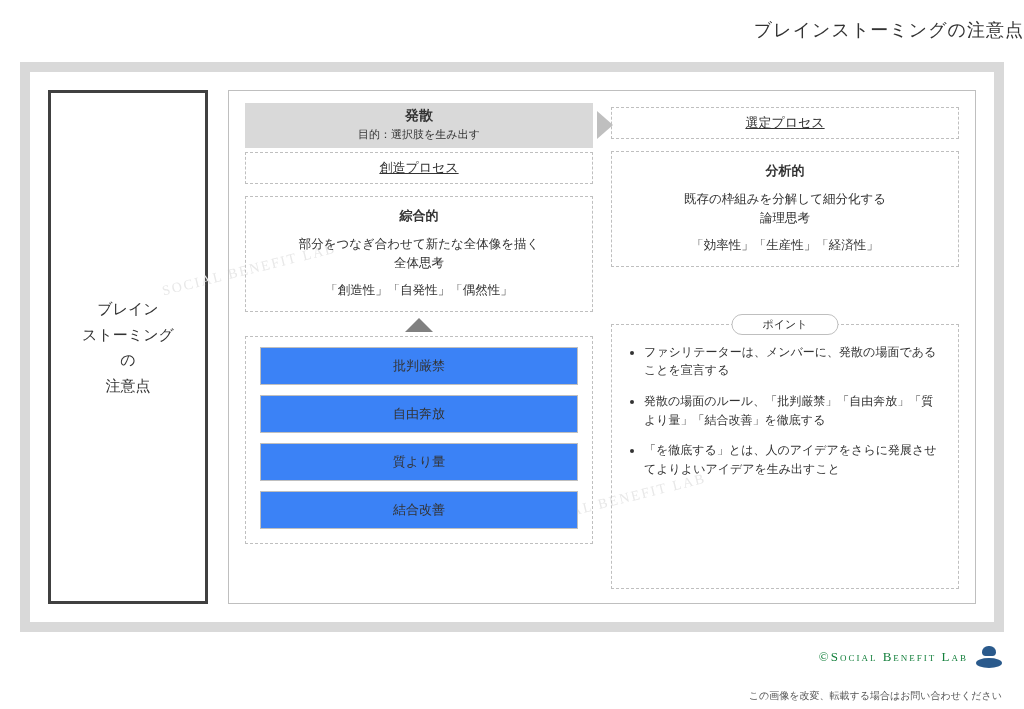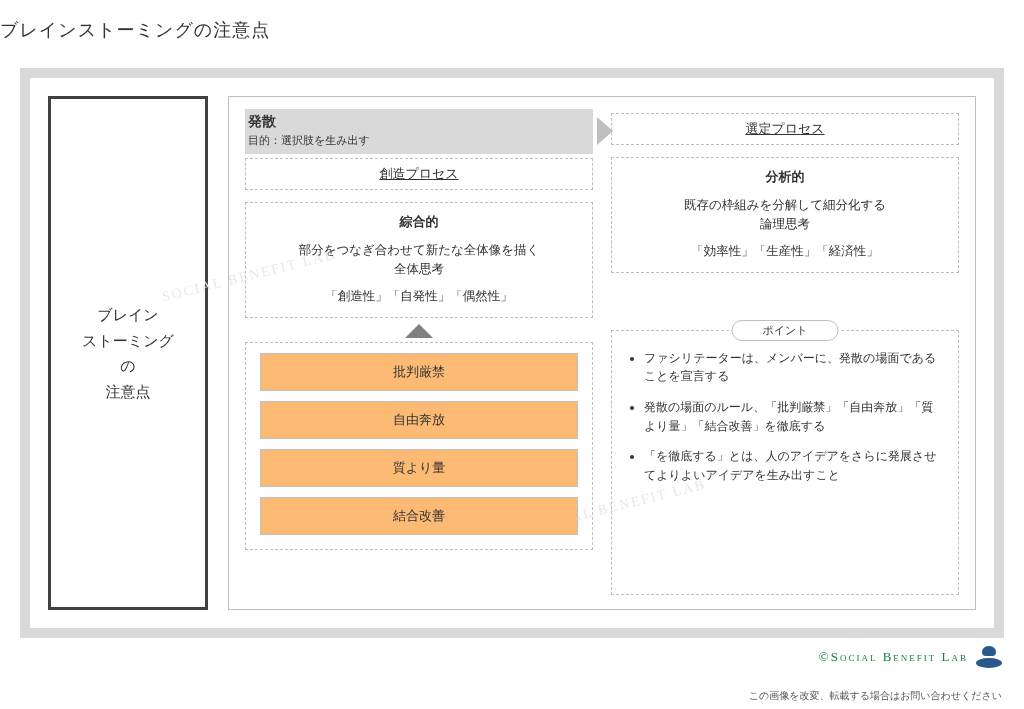--- a/index.html
+++ b/index.html
@@ -6,24 +6,24 @@
   body {
     font-family: "Hiragino Sans", "Yu Gothic", "Meiryo", sans-serif;
     background: #fff;
     width: 1024px;
     height: 709px;
     overflow: hidden;
     color: #333;
     position: relative;
   }
   .page-title {
-    text-align: left;
+    text-align: right;
     font-size: 18px;
     font-weight: 400;
-    padding: 18px 0 26px;
+    padding: 18px 0 20px;
     letter-spacing: 1px;
   }
   .outer {
     border: 10px solid #d9d9d9;
     margin: 0 20px;
     width: 984px;
     height: 570px;
     display: flex;
     padding: 18px;
     gap: 20px;
@@ -48,20 +48,21 @@
     flex-direction: column;
     position: relative;
   }
   .two-col {
     display: flex;
     gap: 18px;
   }
   .col { flex: 1; position: relative; }
   .phase-head {
     background: #d9d9d9;
+    text-align: center;
     padding: 4px 3px 6px;
   }
   .phase-head .ph-name { font-weight: 700; font-size: 14px; }
   .phase-head .ph-obj { font-size: 11px; margin-top: 2px; color: #333; }
   .process {
     border: 1px dashed #bfbfbf;
     text-align: center;
     font-size: 13px;
     padding: 6px 0;
     margin-top: 4px;
@@ -93,21 +94,21 @@
     border-bottom: 14px solid #808080;
     margin: 6px auto 4px;
   }
   .rules {
     border: 1px dashed #bfbfbf;
     padding: 10px 14px 14px;
     margin-top: 0;
   }
   .rule {
     border: 1px solid #bfbfbf;
-    background: #fdba74;
+    background: #3b82f6;
     text-align: center;
     padding: 9px 0;
     font-size: 13px;
     margin-bottom: 10px;
   }
   .rule:last-child { margin-bottom: 0; }
   .lower-row {
     display: flex;
     gap: 18px;
     margin-top: 0;

